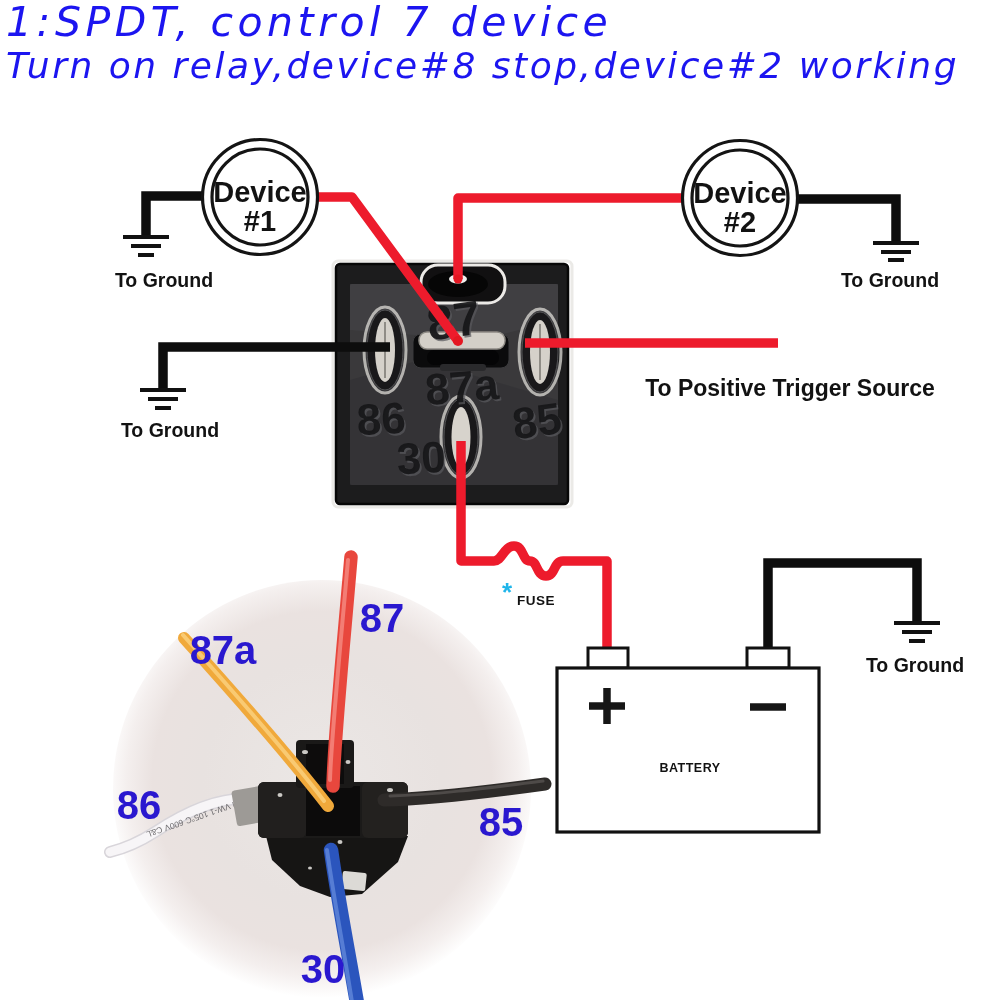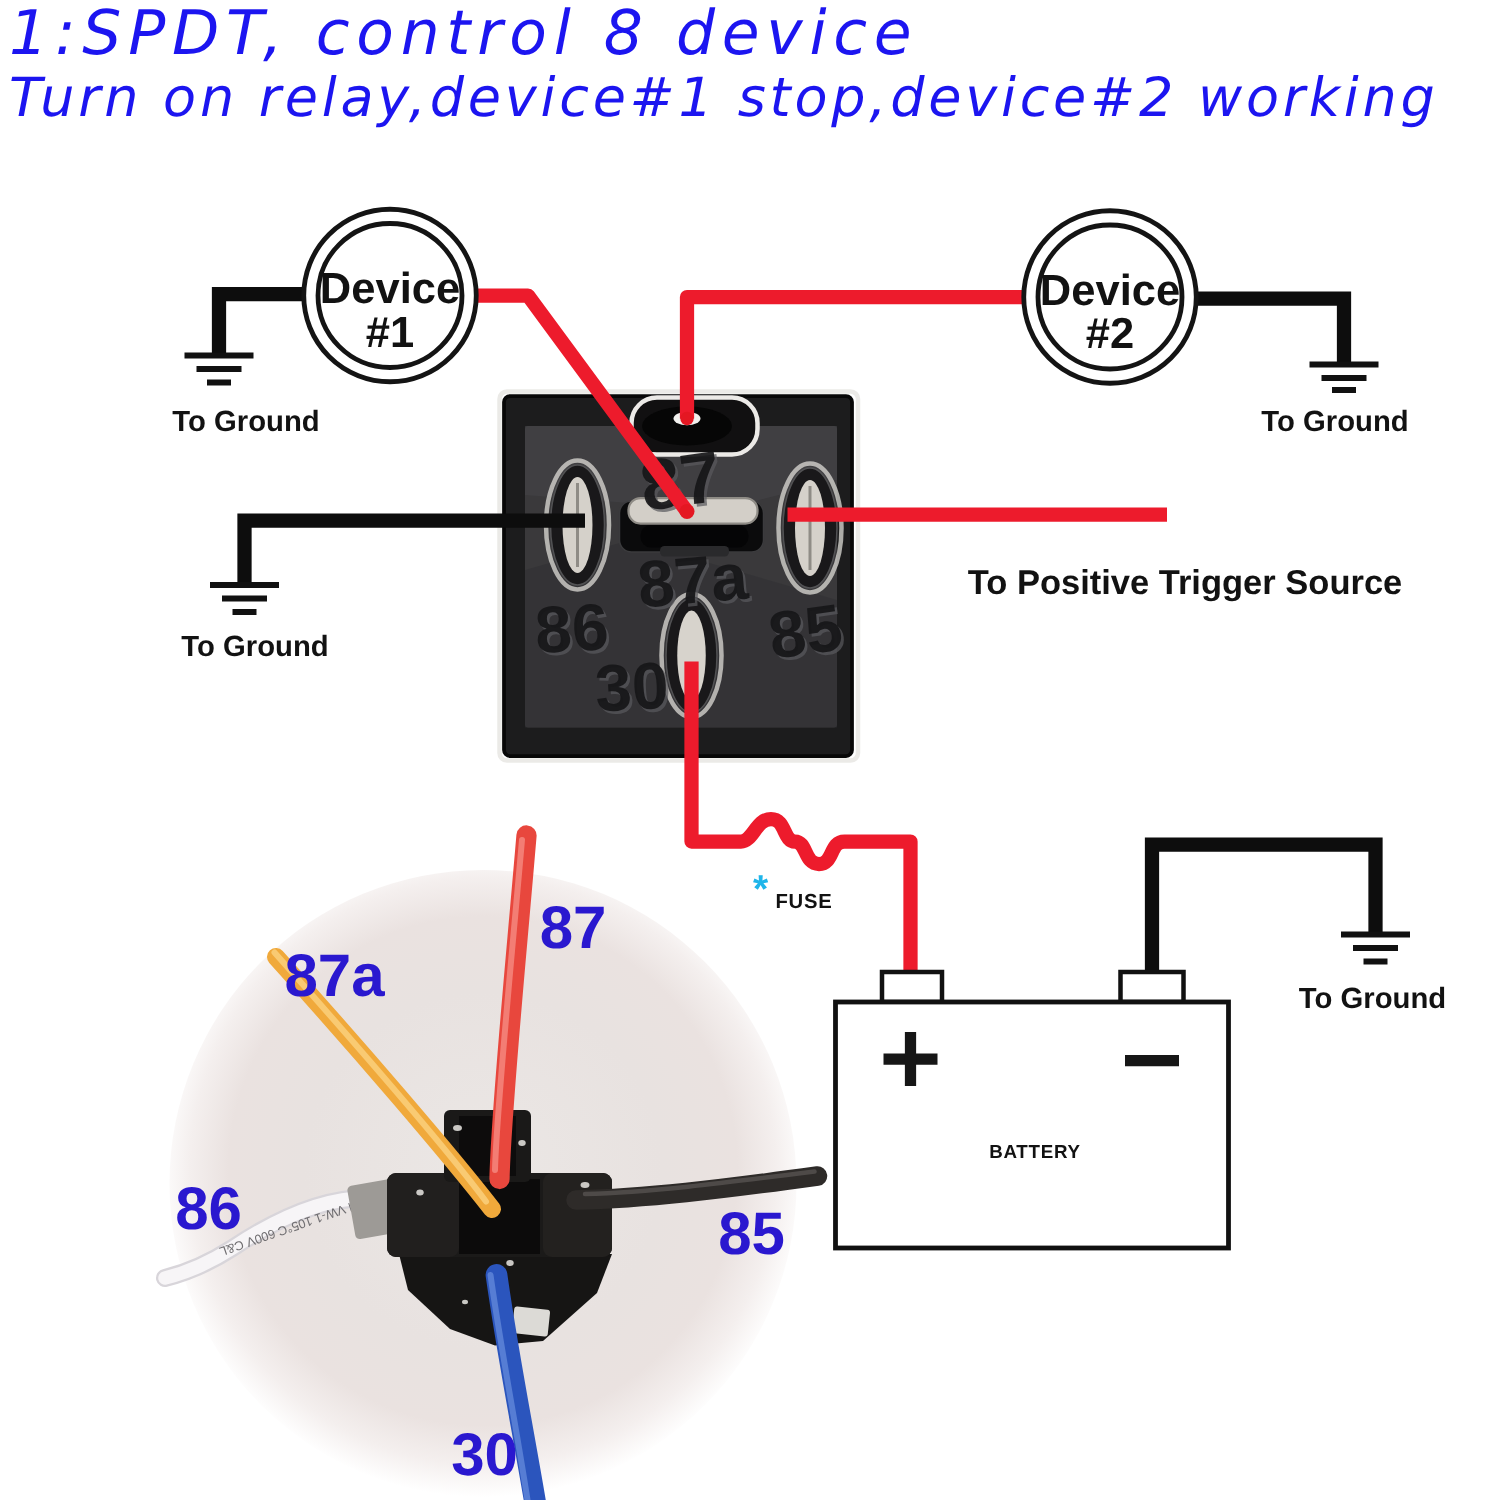--- a/index.html
+++ b/index.html
@@ -13,22 +13,22 @@
   svg text{font-family:"Liberation Sans",sans-serif;}
   .gnd-label,.dev-label{font-weight:bold;fill:#121212;}
   .pin-label{font-weight:bold;}
 </style>
 </head>
 <body>
 
 <div id="stage">
 
   <div id="heading">
-    <div class="h1">1:SPDT, control 8 device</div>
-    <div class="h3">Turn on relay,device#1 stop,device#2 working</div>
+    <div class="h1">1:SPDT, control 7 device</div>
+    <div class="h3">Turn on relay,device#8 stop,device#2 working</div>
   </div>
 
   <svg width="1000" height="1000" viewBox="0 0 1000 1000" style="position:absolute;left:0;top:0;">
     <defs>
       <radialGradient id="photoGrad" cx="50%" cy="48%" r="52%">
         <stop offset="0%" stop-color="#ebe7e5"></stop>
         <stop offset="55%" stop-color="#e8e2e0"></stop>
         <stop offset="78%" stop-color="#eae2e0"></stop>
         <stop offset="90%" stop-color="#f4efee"></stop>
         <stop offset="100%" stop-color="#ffffff"></stop>

